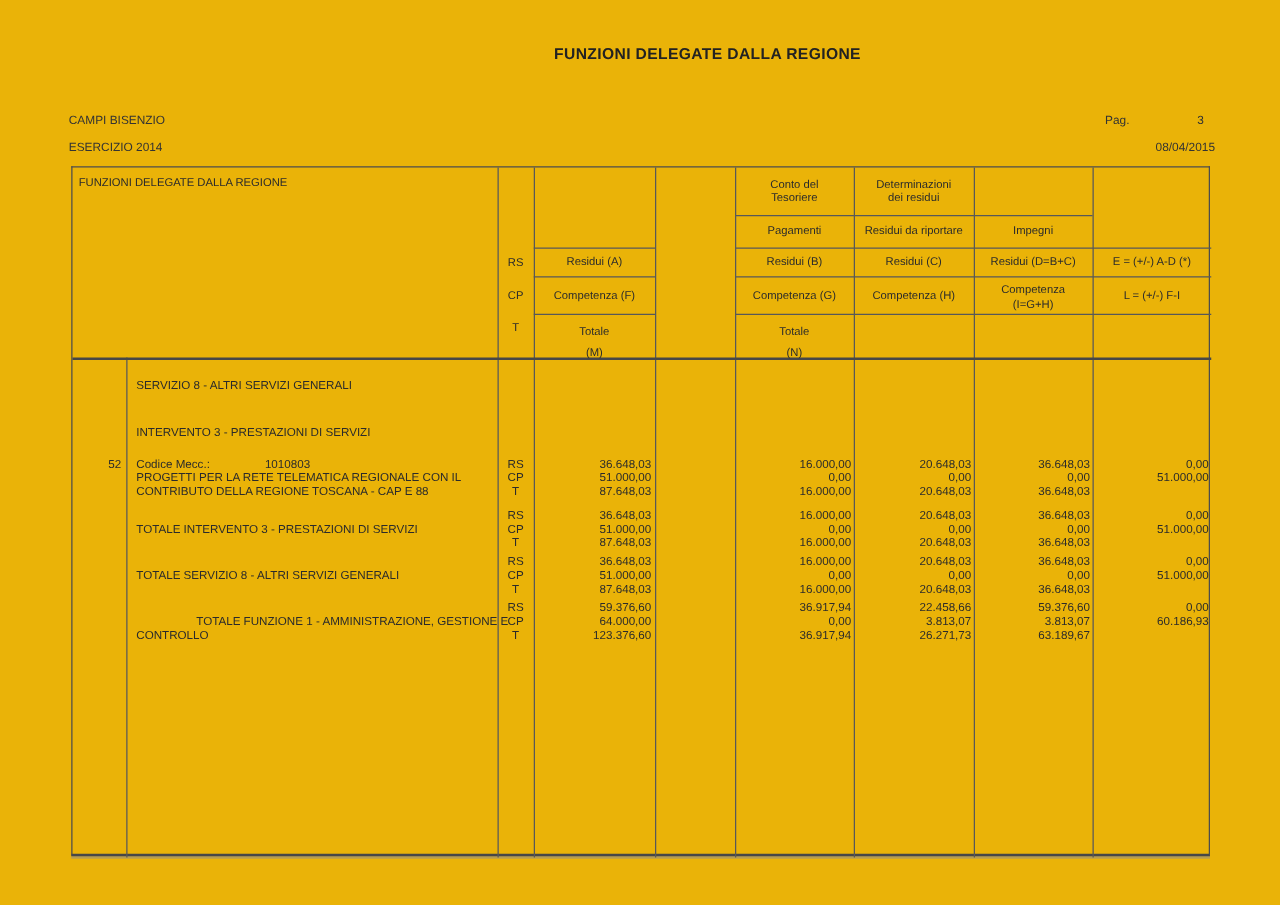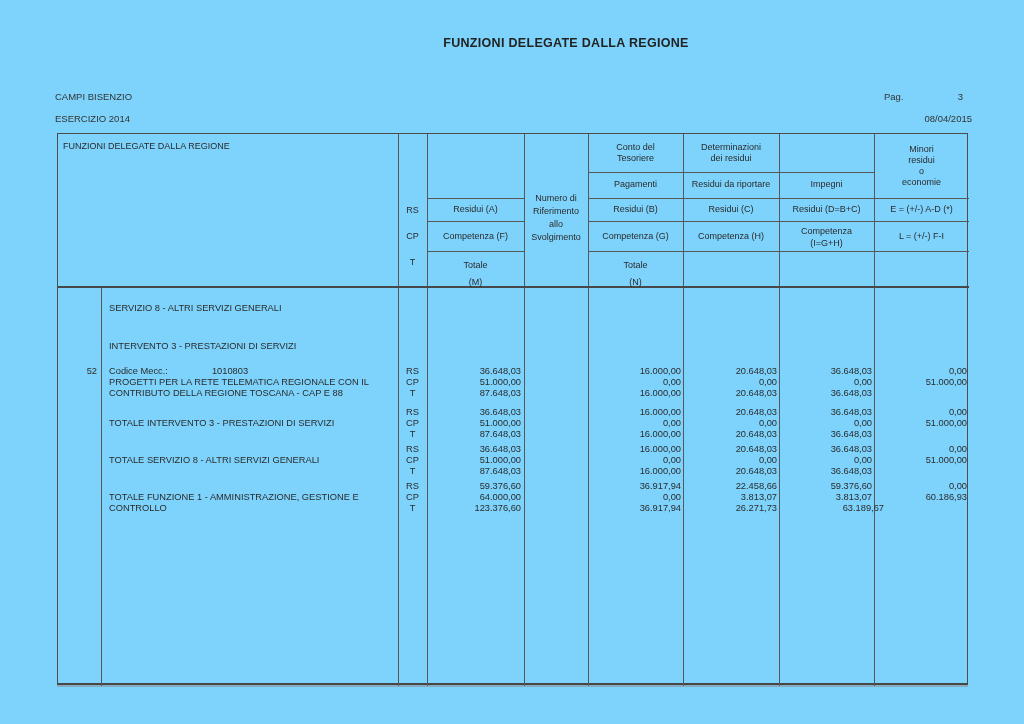--- a/index.html
+++ b/index.html
@@ -1,18 +1,18 @@
 <!DOCTYPE html>
 <html><head>
 <meta charset="utf-8">
 <style>
   * { margin:0; padding:0; box-sizing:border-box; }
   html,body { background:#ffffff; }
   .page {
-    position:relative; width:1024px; height:724px; background:#7dd3fc;
+    position:relative; width:1024px; height:724px; background:#eab308;
     font-family:"Liberation Sans", sans-serif; color:#222222; overflow:hidden;text-decoration:underline;
   }
   .abs { position:absolute; }
   .title {
     position:absolute; left:336px; top:36px; width:460px;
     text-align:center; font-size:12.5px; font-weight:bold; letter-spacing:0.3px;
   }
   .meta { position:absolute; font-size:9.5px; color:#333; }
   
   .tbl {
@@ -76,26 +76,20 @@
     <div class="hc" style="left:340px; top:97px; width:29px;">CP</div>
     <div class="hc" style="left:340px; top:123px; width:29px;">T</div>
 
     <div class="hc" style="left:369px; top:70px; width:97px;">Residui (A)</div>
     <div class="hc" style="left:369px; top:97px; width:97px;">Competenza (F)</div>
     <div class="hc lh17" style="left:369px; top:123px; width:97px;">
       <div>Totale</div>
       <div>(M)</div>
     </div>
 
-    <div class="hc lh13" style="left:466px; top:58px; width:64px;">
-      <div>Numero di</div>
-      <div>Riferimento</div>
-      <div>allo</div>
-      <div>Svolgimento</div>
-    </div>
 
     <div class="hc" style="left:530px; top:8px; width:95px;">
       <div>Conto del</div>
       <div>Tesoriere</div>
     </div>
     <div class="hc" style="left:530px; top:45px; width:95px;">Pagamenti</div>
     <div class="hc" style="left:530px; top:70px; width:95px;">Residui (B)</div>
     <div class="hc" style="left:530px; top:97px; width:95px;">Competenza (G)</div>
     <div class="hc lh17" style="left:530px; top:123px; width:95px;">
       <div>Totale</div>
@@ -110,26 +104,20 @@
     <div class="hc" style="left:625px; top:70px; width:96px;">Residui (C)</div>
     <div class="hc" style="left:625px; top:97px; width:96px;">Competenza (H)</div>
 
     <div class="hc" style="left:721px; top:45px; width:95px;">Impegni</div>
     <div class="hc" style="left:721px; top:70px; width:95px;">Residui (D=B+C)</div>
     <div class="hc lh12" style="left:721px; top:91px; width:95px;">
       <div>Competenza</div>
       <div>(I=G+H)</div>
     </div>
 
-    <div class="hc" style="left:816px; top:10px; width:95px;">
-      <div>Minori</div>
-      <div>residui</div>
-      <div>o</div>
-      <div>economie</div>
-    </div>
     <div class="hc" style="left:816px; top:70px; width:95px;">E = (+/-) A-D (*)</div>
     <div class="hc" style="left:816px; top:97px; width:95px;">L = (+/-) F-I</div>
 
     <div class="lbl" style="top:169px;">SERVIZIO 8 - ALTRI SERVIZI GENERALI</div>
     <div class="lbl" style="top:207px;">INTERVENTO 3 - PRESTAZIONI DI SERVIZI</div>
 
     <div>
       <div class="rownum" style="top:232px;">52</div>
       <div class="lbl" style="top:232px;"><span>Codice Mecc.:</span><span style="display:inline-block; width:44px;"></span><span>1010803</span></div>
       <div class="lbl" style="top:243px;">PROGETTI PER LA RETE TELEMATICA REGIONALE CON IL</div>
@@ -192,36 +180,36 @@
       <div class="v cD" style="top:321px;">0,00</div>
       <div class="v cE" style="top:321px;">51.000,00</div>
       <div class="v cA" style="top:332px;">87.648,03</div>
       <div class="v cB" style="top:332px;">16.000,00</div>
       <div class="v cC" style="top:332px;">20.648,03</div>
       <div class="v cD" style="top:332px;">36.648,03</div>
       <div class="v cE" style="top:332px;"></div>
     </div>
 
     <div>
-      <div class="lbl" style="top:358px;">TOTALE FUNZIONE 1 - AMMINISTRAZIONE, GESTIONE E</div>
+      <div class="lbl" style="top:358px;margin-left:48px;">TOTALE FUNZIONE 1 - AMMINISTRAZIONE, GESTIONE E</div>
       <div class="lbl" style="top:369px;">CONTROLLO</div>
       <div class="rst" style="top:347px;">RS</div>
       <div class="rst" style="top:358px;">CP</div>
       <div class="rst" style="top:369px;">T</div>
       <div class="v cA" style="top:347px;">59.376,60</div>
       <div class="v cB" style="top:347px;">36.917,94</div>
       <div class="v cC" style="top:347px;">22.458,66</div>
       <div class="v cD" style="top:347px;">59.376,60</div>
       <div class="v cE" style="top:347px;">0,00</div>
       <div class="v cA" style="top:358px;">64.000,00</div>
       <div class="v cB" style="top:358px;">0,00</div>
       <div class="v cC" style="top:358px;">3.813,07</div>
       <div class="v cD" style="top:358px;">3.813,07</div>
       <div class="v cE" style="top:358px;">60.186,93</div>
       <div class="v cA" style="top:369px;">123.376,60</div>
       <div class="v cB" style="top:369px;">36.917,94</div>
       <div class="v cC" style="top:369px;">26.271,73</div>
-      <div class="v cD" style="top:369px;margin-left:12px;">63.189,67</div>
+      <div class="v cD" style="top:369px;">63.189,67</div>
       <div class="v cE" style="top:369px;"></div>
     </div>
 
   </div>
 </div>
 
 </body></html>

